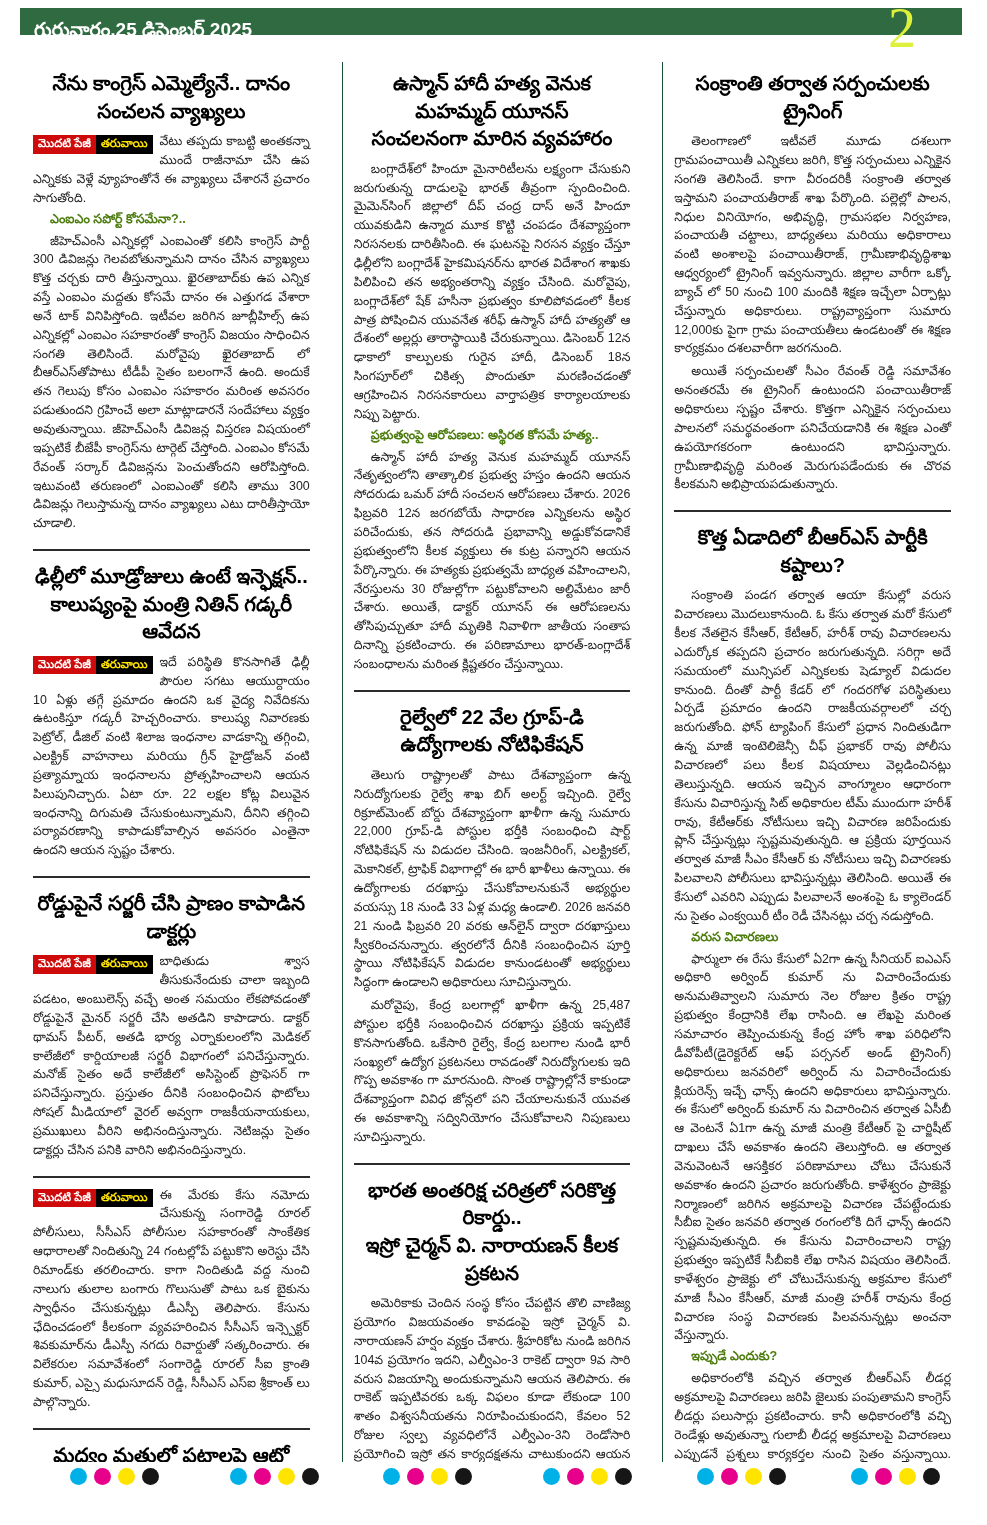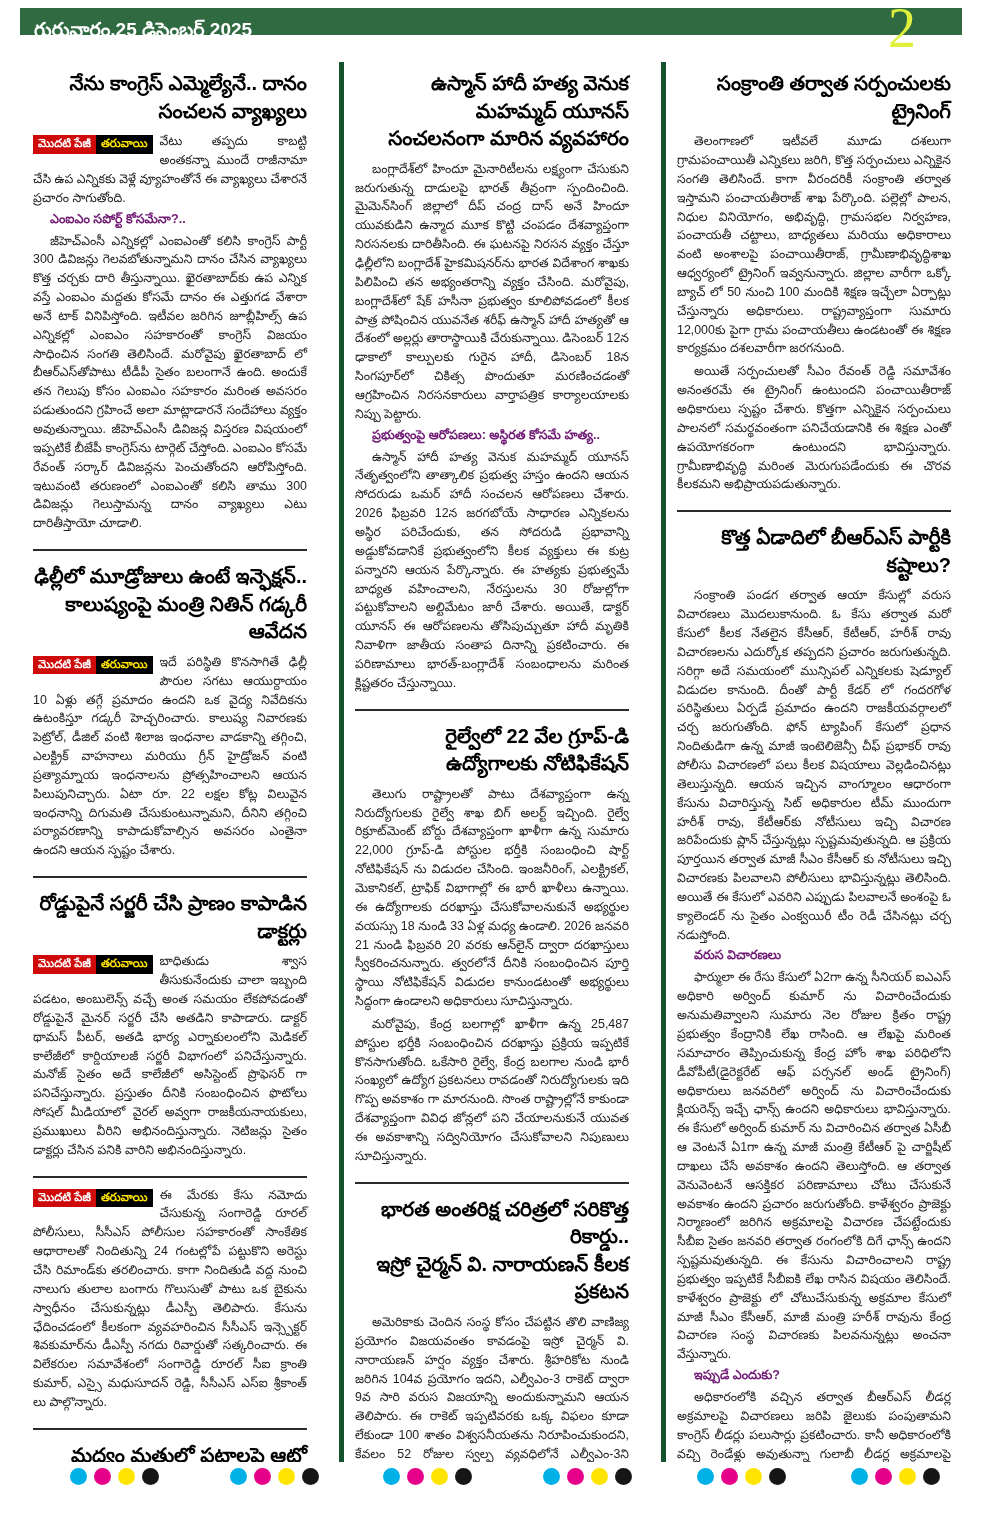--- a/index.html
+++ b/index.html
@@ -6,29 +6,29 @@
   .page{position:relative;width:987px;height:1525px;background:#fff;overflow:hidden;
         font-family:"Liberation Sans",sans-serif;}
   
   .header-bar{position:absolute;left:20px;top:8px;width:942px;height:27px;background:#2f6a41;}
   .header-date{color:#ffffff;font-weight:bold;font-size:19px;line-height:44px;padding-left:14px;}
   .page-num{position:absolute;right:46px;top:-10px;font-size:56px;line-height:60px;
             color:#dff03c;font-family:"Liberation Serif",serif;font-weight:400;}
   
   .cols{position:absolute;left:22px;top:62px;width:940px;height:1400px;display:flex;}
   .col{flex:1 1 0;padding:0 11px;overflow:hidden;}
-  .col + .col{border-left:5px solid #14532d;margin-left:21px;}
+  .col + .col{border-left:1px solid #14532d;margin-left:21px;}
   
   .article{padding:4px 0 10px;}
   .article + .article{border-top:2px solid #2b2b2b;margin-top:2px;padding-top:8px;}
   .headline{font-size:20px;font-weight:700;color:#000;text-align:center;line-height:1.38;margin:4px 0 7px;}
-  .headline .hl-line{display:block;text-align:right;}
+  .headline .hl-line{display:block;}
   .article p{font-size:12.4px;line-height:1.52;color:#1c1c1c;text-align:justify;margin:0 0 4px;}
   .article p.ind{text-indent:17px;}
-  .subhead{font-size:12.6px;font-weight:700;color:#701a75;margin:2px 0 3px;text-indent:17px;}
+  .subhead{font-size:12.6px;font-weight:700;color:#4d7c0f;margin:2px 0 3px;text-indent:17px;}
   
   .cont-tag{float:left;margin:3px 7px 2px 0;font-weight:700;font-size:11.5px;line-height:1;white-space:nowrap;border-radius:6px;}
   .cont-tag .t1{background:#ce0a0a;color:#fff;padding:3px 5px 4px;display:inline-block;}
   .cont-tag .t2{background:#000;color:#ffe400;padding:3px 5px 4px;display:inline-block;}
   
   .dots-row{position:absolute;left:0;top:1468px;width:987px;height:26px;}
   .dot-group{position:absolute;top:0;display:flex;gap:7px;}
   .dot{width:17px;height:17px;border-radius:50%;}
   .clearfix::after{content:"";display:block;clear:both;}
 </style>

